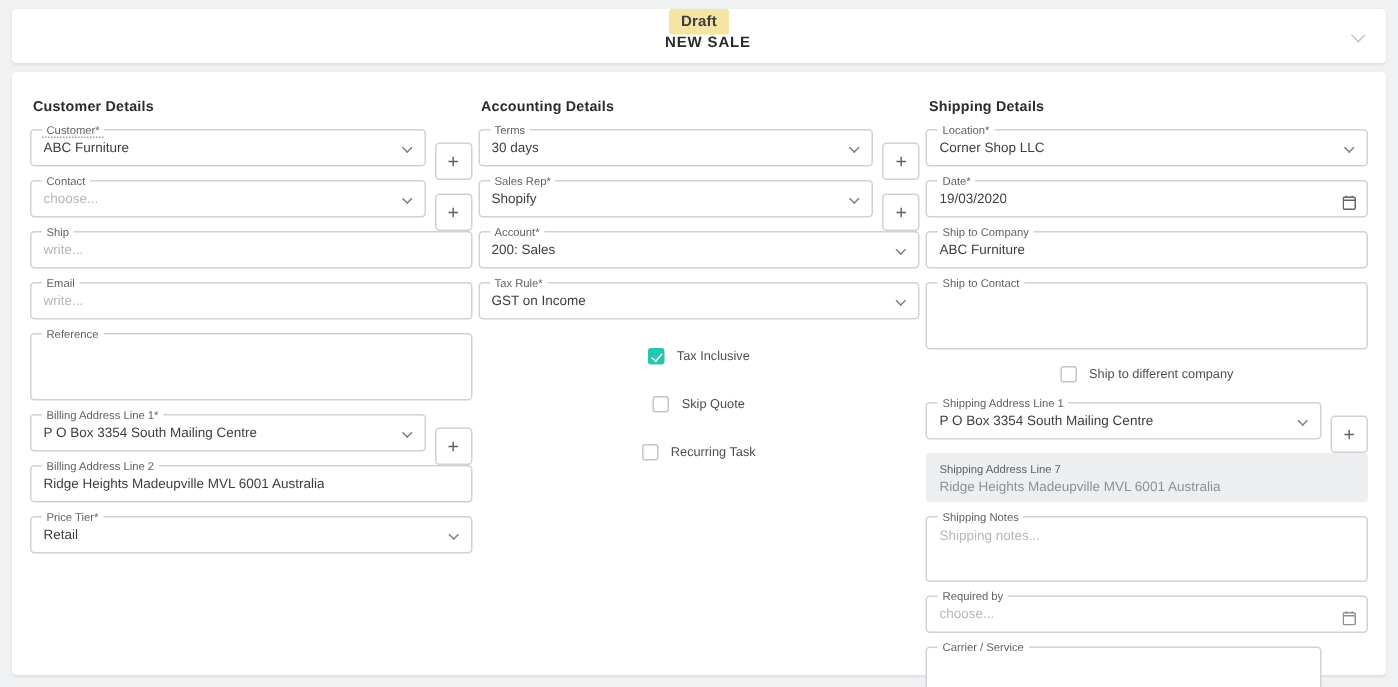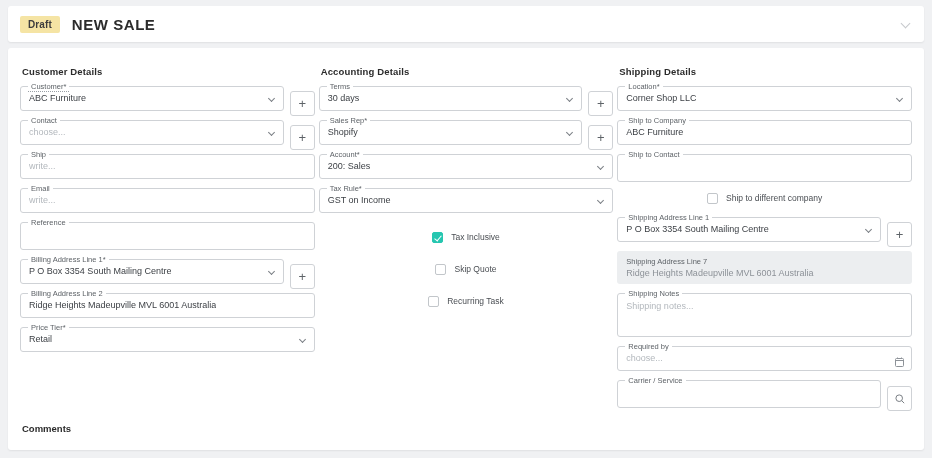--- a/index.html
+++ b/index.html
@@ -15,33 +15,34 @@
   
   .header-card {
     background: #ffffff;
     border-radius: 3px;
     height: 36px;
     display: flex;
     align-items: center;
     padding: 0 12px;
     box-shadow: 0 1px 2px rgba(0,0,0,.07);
     position: relative;
+    flex-direction: column;
   }
   .status-badge {
     background: #f5e4a4;
     color: #3d3d3d;
     font-size: 10px;
     font-weight: bold;
     padding: 3px 8px 3px 8px;
     border-radius: 2px;
     letter-spacing: .1px;
   }
   .header-title {
     margin-left: 12px;
-    font-size: 15px;
+    font-size: 10px;
     font-weight: bold;
     color: #2b2b2b;
     letter-spacing: .55px;
   }
   .header-chevron {
     position: absolute;
     right: 13px; top: 50%;
     transform: translateY(-50%);
     width: 10px; height: 10px;
     cursor: pointer;
@@ -110,21 +111,21 @@
   .fs-label.dotted { border-bottom: 1px dotted #9aa0a6; }
   .fs-value {
     font-size: 9px;
     color: #3b3f44;
     line-height: 11px;
     white-space: nowrap;
     overflow: hidden;
   }
   .fs-value.ph { color: #b3b8bd; }
 
-  .row { display: flex; align-items: center; gap: 6px; }
+  .row { display: flex; align-items: flex-end; gap: 6px; }
   .row .field { flex: 1; margin-bottom: 9px; }
 
   .caret {
     position: absolute;
     right: 7px; top: 9px;
     width: 7px; height: 7px;
   }
   .caret::after {
     content: "";
     position: absolute;
@@ -167,21 +168,21 @@
     background: transparent;
     padding: 0;
     font-size: 7.5px;
     color: #5e6368;
     margin-bottom: 2px;
   }
   .fs.disabled .fs-value { color: #8d9298; }
 
   
   .fs.area {
-    height: 28px;
+    height: 45px;
     align-items: flex-start;
     padding-top: 7px;
   }
 
   
   .check-row {
     display: flex;
     align-items: center;
     height: 14px;
     margin-bottom: 18px;
@@ -375,20 +376,34 @@
         <div class="section-title">Shipping Details</div>
 
         <div class="field">
           <div class="fs">
             <span class="fs-label">Location*</span>
             <span class="fs-value">Corner Shop LLC</span>
             <span class="caret"></span>
           </div>
         </div>
 
+        <div class="field">
+          <div class="fs">
+            <span class="fs-label">Date*</span>
+            <span class="fs-value">19/03/2020</span>
+            <span style="position:absolute;right:7px;top:6px">
+              <svg width="9" height="10" viewBox="0 0 9 10">
+                  <rect x="0.5" y="1.5" width="8" height="8" rx="1" fill="none" stroke="#5e6368"></rect>
+                  <line x1="0.5" y1="3.5" x2="8.5" y2="3.5" stroke="#5e6368"></line>
+                  <line x1="2.5" y1="0.5" x2="2.5" y2="2" stroke="#5e6368"></line>
+                  <line x1="6.5" y1="0.5" x2="6.5" y2="2" stroke="#5e6368"></line>
+                </svg>
+            </span>
+          </div>
+        </div>
 
         <div class="field">
           <div class="fs">
             <span class="fs-label">Ship to Company</span>
             <span class="fs-value">ABC Furniture</span>
           </div>
         </div>
 
         <div class="field">
           <div class="fs area">

